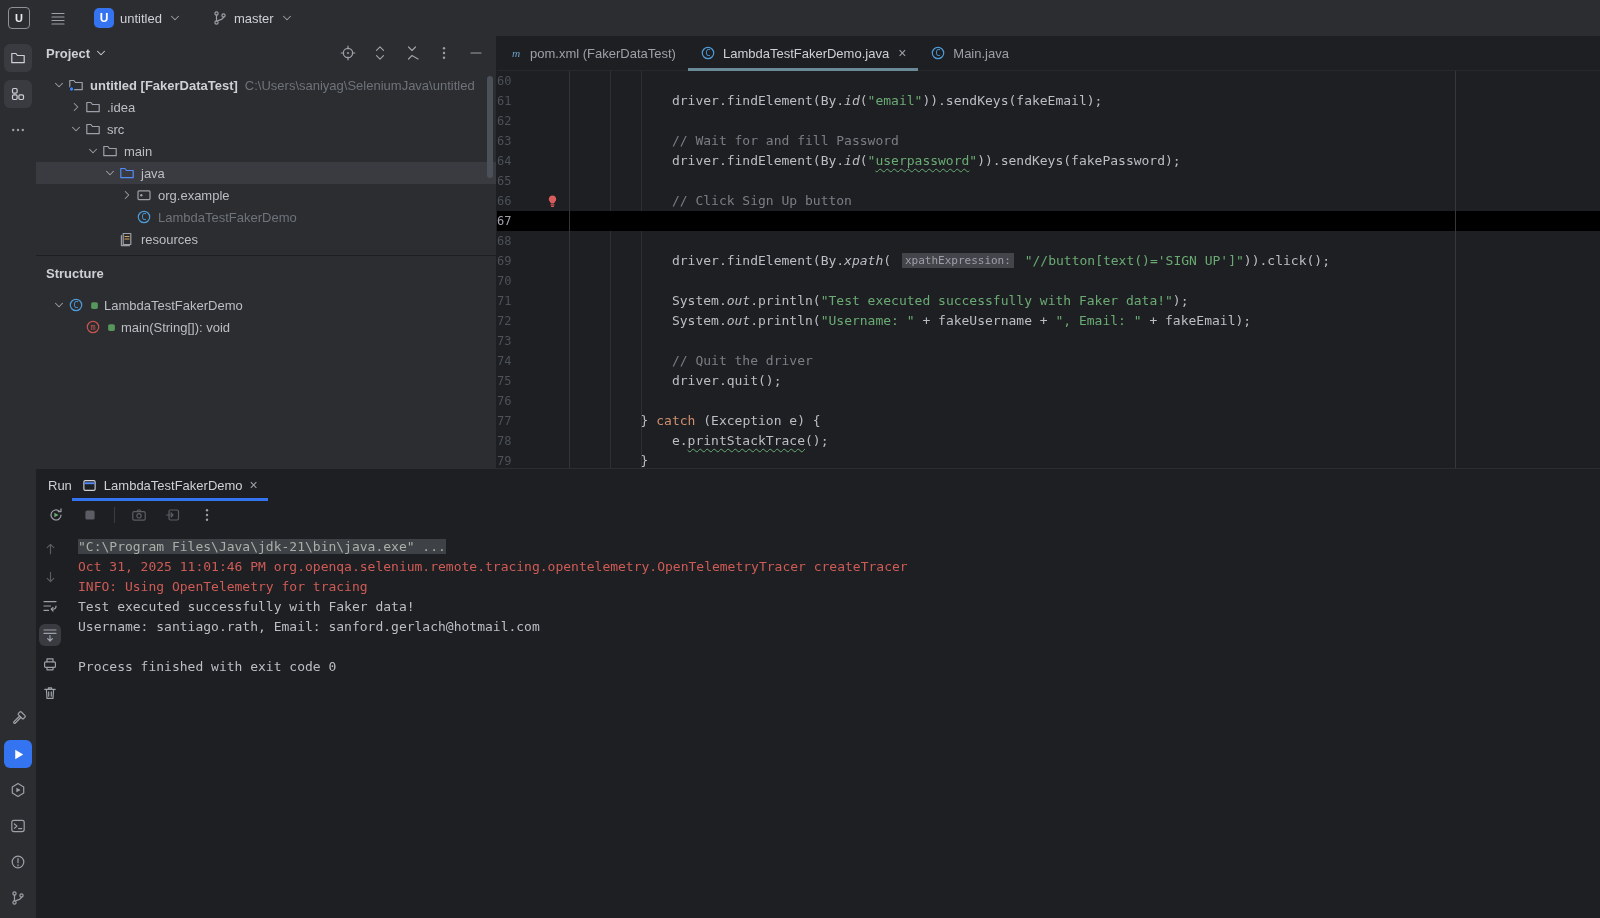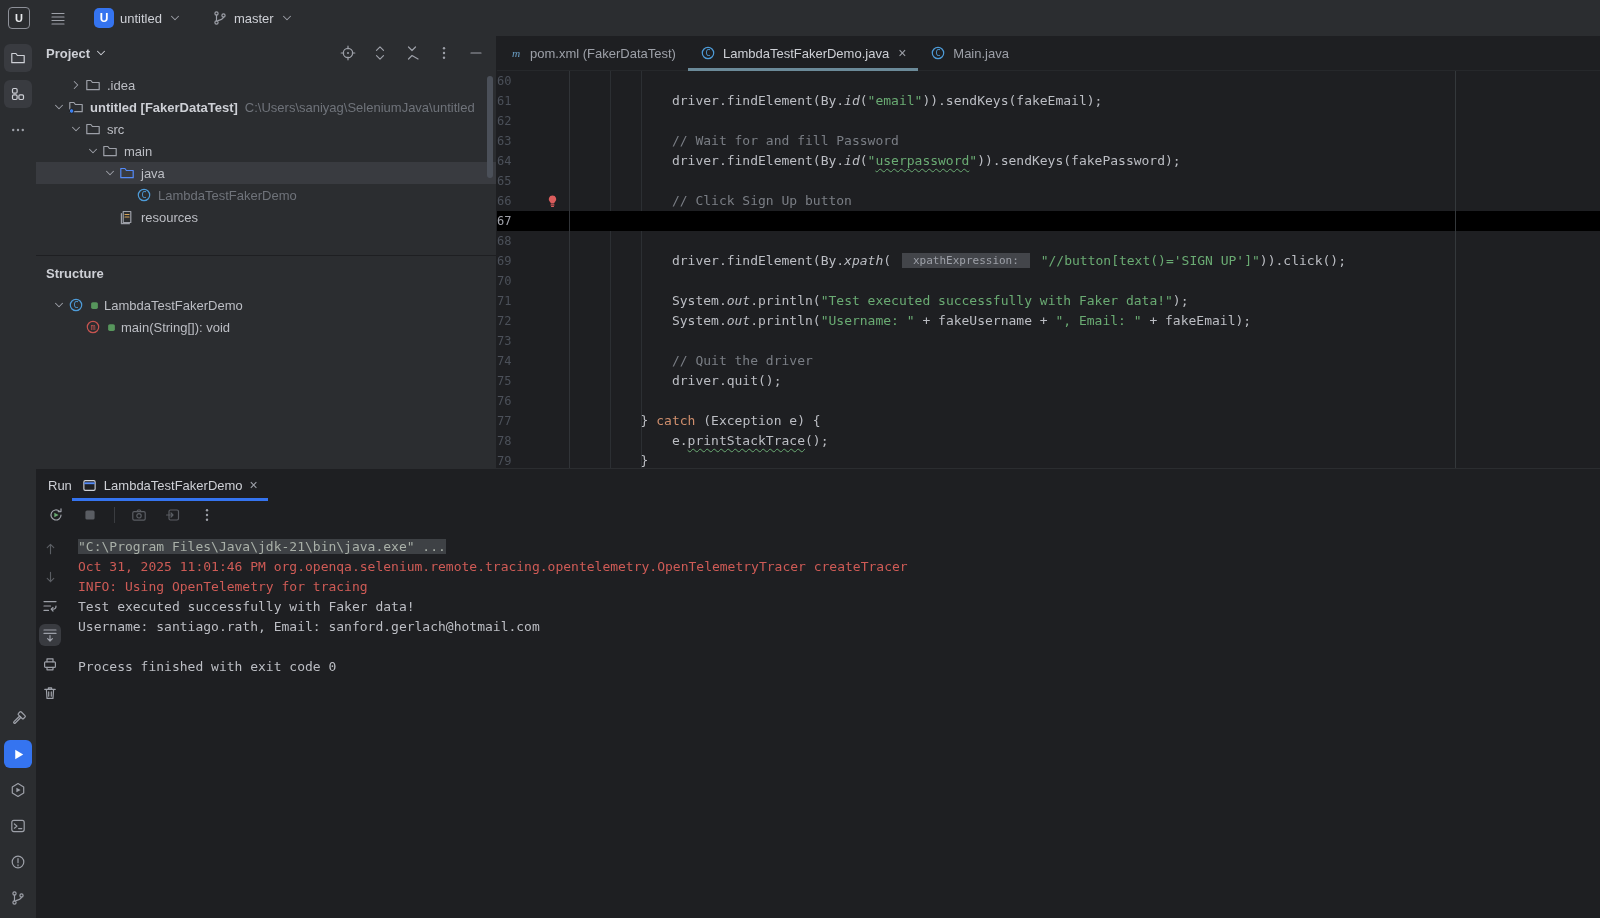--- a/index.html
+++ b/index.html
@@ -67,21 +67,21 @@
   .code-row{height:20px;line-height:20px;display:flex;position:relative;z-index:1}
   .code-row.current{background:#000000}
   .gutter{width:73px;flex:none;display:flex;border-right:1px solid var(--border2)}
   .lnum{width:38px;text-align:left;color:var(--lnum);font-size:12px;flex:none;cursor:pointer}
   .current .lnum{color:#A1A3AB}
   .ann{width:34px;flex:none;display:flex;align-items:center;justify-content:center}
   .code-text{white-space:pre;padding-left:8px;color:var(--text)}
   .s-str{color:var(--green)} .s-kw{color:var(--orange)} .s-com{color:var(--comment)}
   .it{font-style:italic}
   .wavy{text-decoration:underline wavy #6AAB73 1px;text-underline-offset:3px}
-  .chip{display:inline-block;background:#43454A;color:#9DA0A8;border-radius:0;font-size:11px;line-height:15px;padding:0 11px;margin:0 3px;vertical-align:1px}
+  .chip{display:inline-block;background:#43454A;color:#9DA0A8;border-radius:0;font-size:11px;line-height:15px;padding:0 3px;margin:0 3px;vertical-align:1px}
   .guide{position:absolute;top:0;bottom:0;width:1px;background:#2C2F33;z-index:0}
   .margin-guide{position:absolute;top:0;bottom:0;left:958px;width:1px;background:#34383B;z-index:2}
 
   
   .runpanel{flex:1;background:var(--bg0);border-top:1px solid #2B2D30;display:flex;flex-direction:column;min-height:0}
   .run-header{height:32px;flex:none;display:flex;align-items:stretch;padding-left:12px;font-size:13px}
   .run-label{color:#CED0D6;display:flex;align-items:center;}
   .run-tab{display:flex;align-items:center;gap:7px;padding:0 10px;position:relative;color:#CED0D6;cursor:pointer}
   .run-tab::after{content:"";position:absolute;left:0;right:0;bottom:0;height:3px;background:var(--accent)}
   .run-tab .close{background:none;border:none;color:var(--dim);font-size:14px;padding:0;cursor:pointer;line-height:1}
@@ -277,52 +277,52 @@
                     <span class="icon">
                       <svg width="16" height="16" viewBox="0 0 16 16">
                         <path d="M3 8h10" stroke="currentColor" fill="none" stroke-width="1.2" stroke-linecap="round" stroke-linejoin="round"></path>
                       </svg>
                     </span>
                   </button>
                 </div>
             </div>
             <div class="tree" id="project-tree">
                 <div class="tree-row">
+                  <span style="width:14px;flex:none"></span>
+                  <span class="chev-slot">
+                    <span class="icon">
+                      <svg width="14" height="14" viewBox="0 0 16 16">
+                        <path d="M4 6l4 4 4-4" stroke="currentColor" fill="none" stroke-width="1.2" stroke-linecap="round" stroke-linejoin="round"></path>
+                      </svg>
+                    </span>
+                  </span>
+                  <span class="tree-icon">
+                    <svg width="16" height="16" viewBox="0 0 16 16">
+                      <path d="M1.8 3.5h4.1l1.5 2h6.8v7.2H1.8z" stroke="currentColor" fill="none" stroke-width="1.2" stroke-linecap="round" stroke-linejoin="round"></path>
+                      <circle cx="3.6" cy="12" r="2.3" fill="#3B80F0" stroke="#1E1F22" stroke-width="1"></circle>
+                    </svg>
+                  </span>
+                  <span class="tree-label bold">untitled [FakerDataTest]</span>
+                  <span class="tree-path">C:\Users\saniyag\SeleniumJava\untitled</span>
+                </div>
+                <div class="tree-row">
                   <span style="width:31px;flex:none"></span>
                   <span class="chev-slot">
                     <span class="icon">
                       <svg width="14" height="14" viewBox="0 0 16 16">
                         <path d="M6 4l4 4-4 4" stroke="currentColor" fill="none" stroke-width="1.2" stroke-linecap="round" stroke-linejoin="round"></path>
                       </svg>
                     </span>
                   </span>
                   <span class="tree-icon">
                     <svg width="16" height="16" viewBox="0 0 16 16">
                       <path d="M1.8 3.5h4.1l1.5 2h6.8v7.2H1.8z" stroke="currentColor" fill="none" stroke-width="1.2" stroke-linecap="round" stroke-linejoin="round"></path>
                     </svg>
                   </span>
                   <span class="tree-label">.idea</span>
-                </div>
-                <div class="tree-row">
-                  <span style="width:14px;flex:none"></span>
-                  <span class="chev-slot">
-                    <span class="icon">
-                      <svg width="14" height="14" viewBox="0 0 16 16">
-                        <path d="M4 6l4 4 4-4" stroke="currentColor" fill="none" stroke-width="1.2" stroke-linecap="round" stroke-linejoin="round"></path>
-                      </svg>
-                    </span>
-                  </span>
-                  <span class="tree-icon">
-                    <svg width="16" height="16" viewBox="0 0 16 16">
-                      <path d="M1.8 3.5h4.1l1.5 2h6.8v7.2H1.8z" stroke="currentColor" fill="none" stroke-width="1.2" stroke-linecap="round" stroke-linejoin="round"></path>
-                      <circle cx="3.6" cy="12" r="2.3" fill="#3B80F0" stroke="#1E1F22" stroke-width="1"></circle>
-                    </svg>
-                  </span>
-                  <span class="tree-label bold">untitled [FakerDataTest]</span>
-                  <span class="tree-path">C:\Users\saniyag\SeleniumJava\untitled</span>
                 </div>
                 <div class="tree-row">
                   <span style="width:31px;flex:none"></span>
                   <span class="chev-slot">
                     <span class="icon">
                       <svg width="14" height="14" viewBox="0 0 16 16">
                         <path d="M4 6l4 4 4-4" stroke="currentColor" fill="none" stroke-width="1.2" stroke-linecap="round" stroke-linejoin="round"></path>
                       </svg>
                     </span>
                   </span>
@@ -357,20 +357,37 @@
                         <path d="M4 6l4 4 4-4" stroke="currentColor" fill="none" stroke-width="1.2" stroke-linecap="round" stroke-linejoin="round"></path>
                       </svg>
                     </span>
                   </span>
                   <span class="tree-icon">
                     <svg width="16" height="16" viewBox="0 0 16 16">
                       <path d="M1.8 3.5h4.1l1.5 2h6.8v7.2H1.8z" stroke="#548AF7" fill="none" stroke-width="1.2" stroke-linejoin="round"></path>
                     </svg>
                   </span>
                   <span class="tree-label">java</span>
+                </div>
+                <div class="tree-row">
+                  <span style="width:82px;flex:none"></span>
+                  <span class="chev-slot">
+                    <span class="icon">
+                      <svg width="14" height="14" viewBox="0 0 16 16">
+                        <path d="M6 4l4 4-4 4" stroke="currentColor" fill="none" stroke-width="1.2" stroke-linecap="round" stroke-linejoin="round"></path>
+                      </svg>
+                    </span>
+                  </span>
+                  <span class="tree-icon">
+                    <svg width="16" height="16" viewBox="0 0 16 16">
+                      <rect x="2" y="3.8" width="12" height="8.8" rx="1" stroke="currentColor" fill="none" stroke-width="1.2" stroke-linecap="round" stroke-linejoin="round"></rect>
+                      <circle cx="5.3" cy="8.2" r="1.2" fill="currentColor"></circle>
+                    </svg>
+                  </span>
+                  <span class="tree-label">org.example</span>
                 </div>
                 <div class="tree-row">
                   <span style="width:82px;flex:none"></span>
                   <span class="chev-slot"></span>
                   <span class="tree-icon">
                     <svg width="16" height="16" viewBox="0 0 16 16">
                       <circle cx="8" cy="8" r="5.7" stroke="#4E9CD9" fill="none" stroke-width="1.2"></circle>
                       <text x="8" y="11" text-anchor="middle" font-size="8.5" font-family="monospace" fill="#4E9CD9">C</text>
                     </svg>
                   </span>

